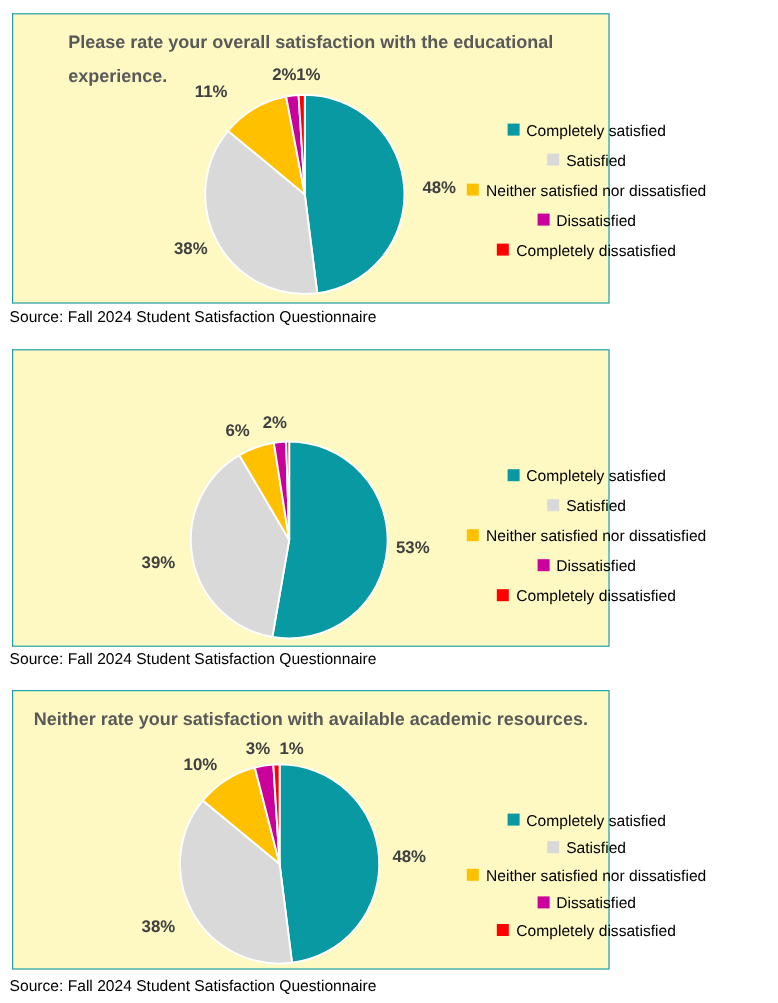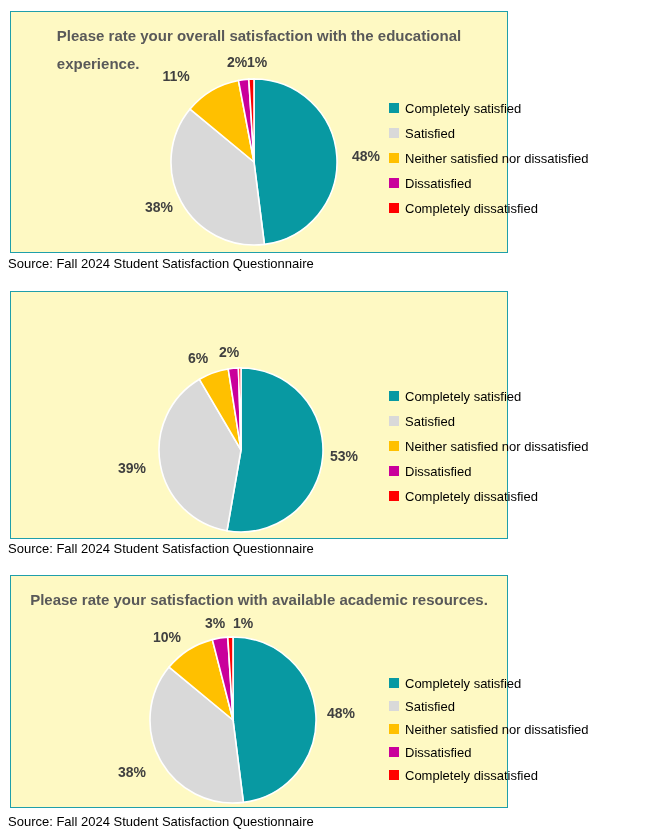--- a/index.html
+++ b/index.html
@@ -12,21 +12,21 @@
     border:1.5px solid #1f9faa;background:#fef9c3;
   }
   .chart-title{
     margin:10px auto 0;width:max-content;max-width:590px;
     text-align:left;white-space:pre-line;
     font-size:15px;line-height:28px;font-weight:bold;color:#595959;
     position:relative;z-index:2;
   }
   .pie-svg{position:absolute;left:0;top:0;z-index:1;}
   .legend{position:absolute;display:flex;flex-direction:column;z-index:2;}
-  .legend-item{display:flex;align-items:center;height:14px;}
+  .legend-item{display:flex;align-items:center;height:14px;justify-content:center;}
   .swatch{width:10px;height:10px;margin-right:6px;flex:none;}
   .legend-label{font-size:13px;color:#000000;white-space:nowrap;}
   .source{position:absolute;left:8px;font-size:13px;color:#000000;white-space:nowrap;}
   text.pct{font-family:"Liberation Sans",sans-serif;font-size:14px;font-weight:bold;fill:#404040;}
 </style>
 </head>
 <body>
 
 <div class="card" style="top:11px;height:242px;">
   <h2 class="chart-title">Please rate your overall satisfaction with the educational
@@ -99,21 +99,21 @@
       </div>
       <div class="legend-item">
         <span class="swatch" style="background: rgb(255, 0, 0);"></span>
         <span class="legend-label">Completely dissatisfied</span>
       </div>
     </div>
 </div>
 <div class="source" style="top:541px;">Source: Fall 2024 Student Satisfaction Questionnaire</div>
 
 <div class="card" style="top:575px;height:233px;">
-  <h2 class="chart-title">Please rate your satisfaction with available academic resources.</h2>
+  <h2 class="chart-title">Neither rate your satisfaction with available academic resources.</h2>
   <svg class="pie-svg" width="622" height="230">
       <path d="M 222 144 L 222.00 61.00 A 83 83 0 0 1 232.40 226.35 Z" fill="#0899A2" stroke="#ffffff" stroke-width="1.6"></path>
       <path d="M 222 144 L 232.40 226.35 A 83 83 0 0 1 158.05 91.09 Z" fill="#D9D9D9" stroke="#ffffff" stroke-width="1.6"></path>
       <path d="M 222 144 L 158.05 91.09 A 83 83 0 0 1 201.36 63.61 Z" fill="#FFC000" stroke="#ffffff" stroke-width="1.6"></path>
       <path d="M 222 144 L 201.36 63.61 A 83 83 0 0 1 216.79 61.16 Z" fill="#C9009B" stroke="#ffffff" stroke-width="1.6"></path>
       <path d="M 222 144 L 216.79 61.16 A 83 83 0 0 1 222.00 61.00 Z" fill="#FF0000" stroke="#ffffff" stroke-width="1.6"></path>
       <text class="pct" x="330" y="142" text-anchor="middle">48%</text>
       <text class="pct" x="121" y="201" text-anchor="middle">38%</text>
       <text class="pct" x="156" y="66" text-anchor="middle">10%</text>
       <text class="pct" x="204" y="52" text-anchor="middle">3%</text>

